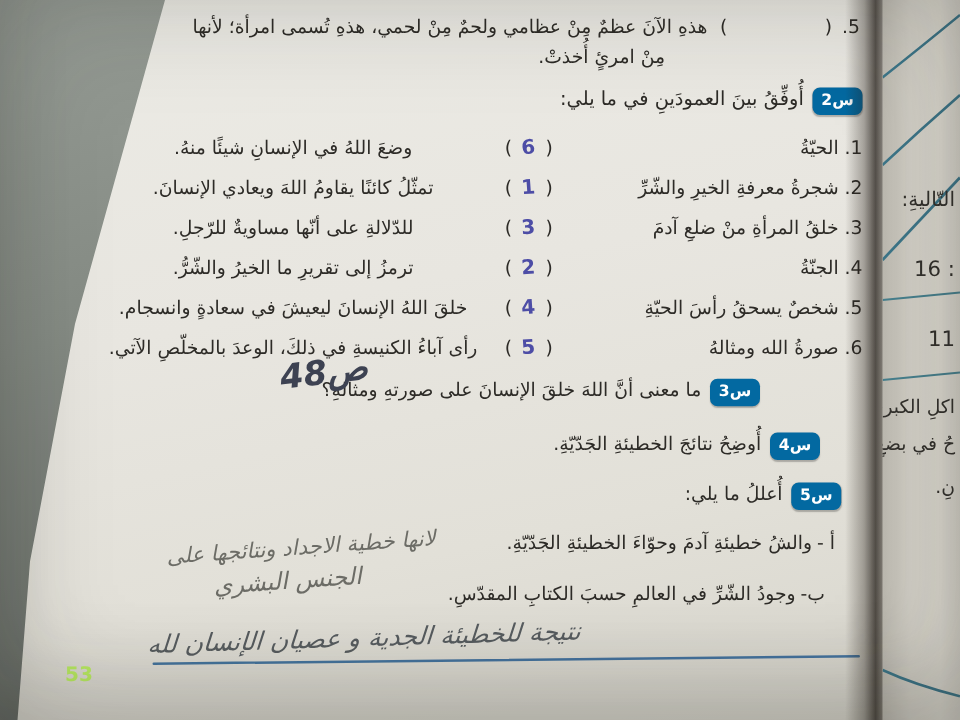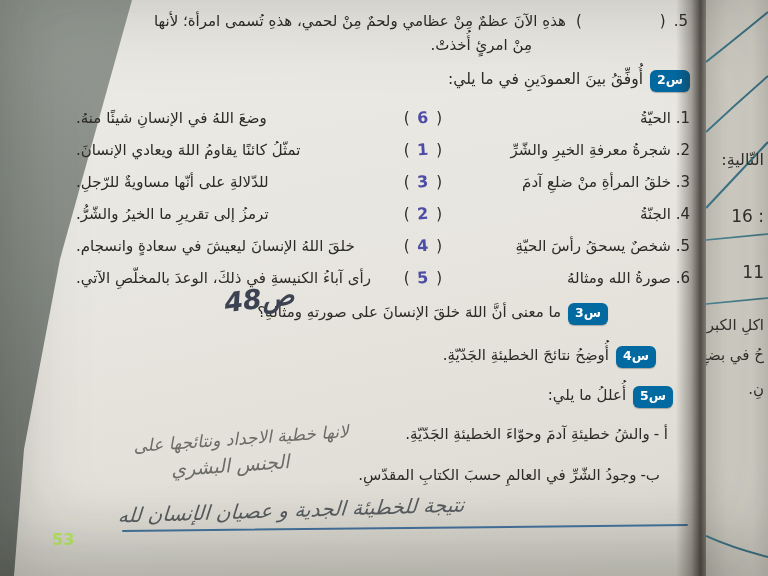--- a/index.html
+++ b/index.html
@@ -60,21 +60,21 @@
   }
   .pgroup{direction:ltr;unicode-bidi:isolate;color:#2d2b27;}
   .hw-num{
     color:#4d4da6;font-weight:bold;font-size:16px;
     display:inline-block;transform:rotate(-4deg);padding:0 3px;
   }
   
   .mrow{position:absolute;right:78px;width:614px;display:flex;direction:rtl;align-items:baseline;}
   .rcol{width:237px;white-space:nowrap;overflow:visible;}
   .pg{width:60px;text-align:center;white-space:nowrap;}
-  .lcol{flex:1;text-align:left;white-space:nowrap;}
+  .lcol{flex:1;text-align:center;white-space:nowrap;}
   
   .pencil{
     position:absolute;direction:rtl;color:#6c6c66;white-space:nowrap;
     font-size:17px;transform:rotate(-4deg);transform-origin:right top;
     letter-spacing:.5px;font-style:italic;
   }
   .scrawl-blue{
     position:absolute;direction:rtl;color:#3d4252;white-space:nowrap;
     font-size:27px;font-weight:bold;transform:rotate(-7deg);font-style:italic;
   }

